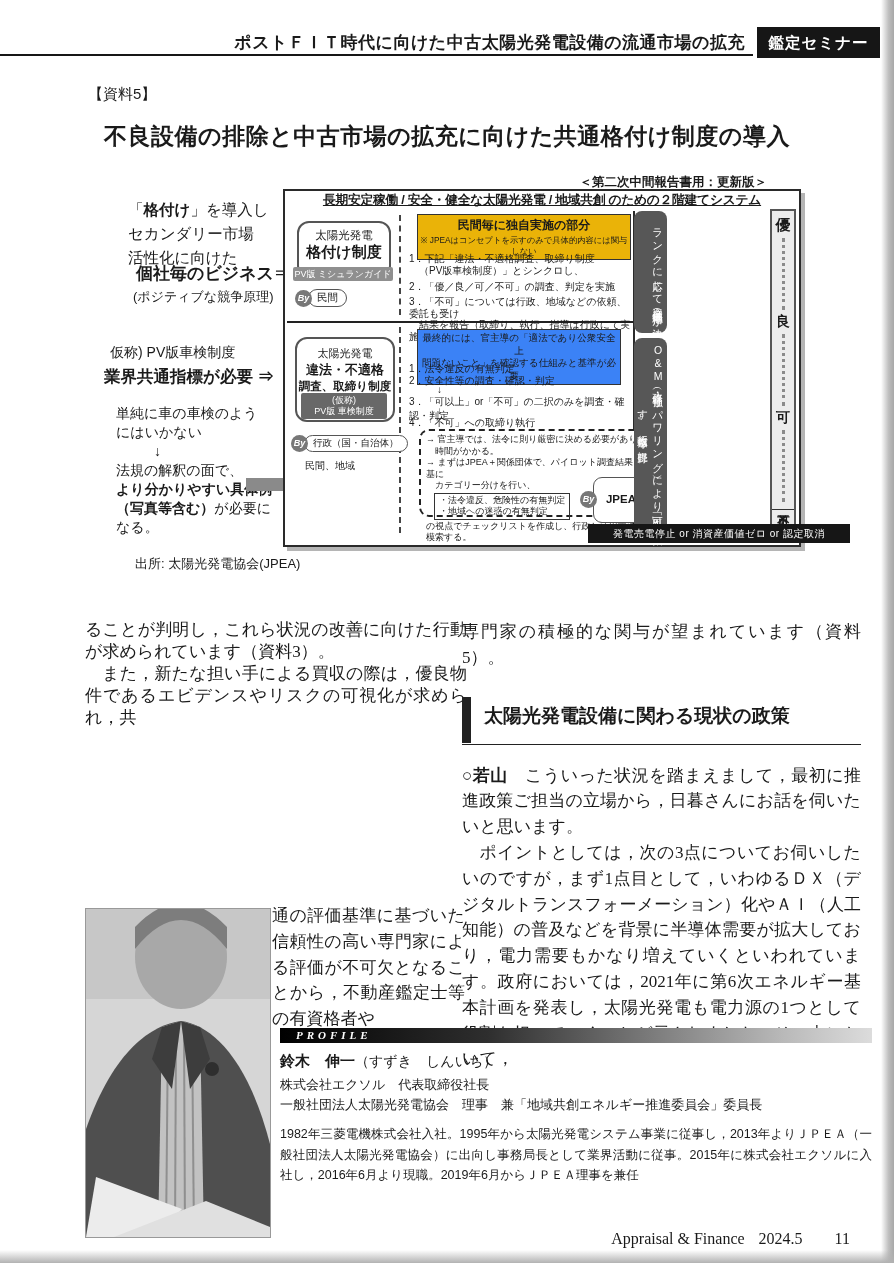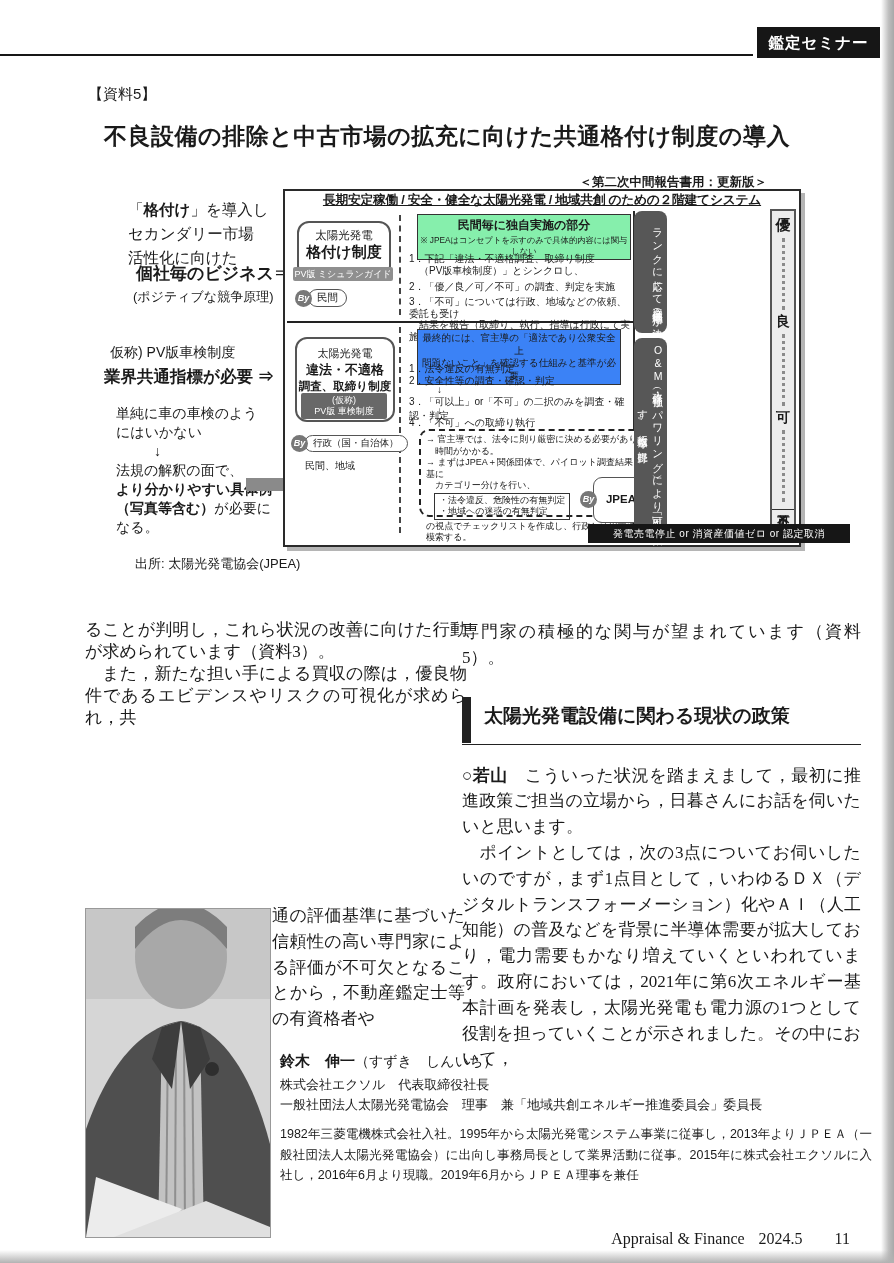--- a/index.html
+++ b/index.html
@@ -45,21 +45,21 @@
   .rbox{border:2px solid #555;border-radius:12px;background:#fff;text-align:center;}
   .t1box{left:10px;top:10px;width:90px;height:48px;padding-top:5px;}
   .t1box .l1{font-size:11.5px;}
   .t1box .l2{font-size:15px;font-weight:bold;}
   .t1tag{left:6px;top:56px;width:100px;height:14px;background:#8f8f8f;color:#fff;font-size:9px;text-align:center;line-height:14px;border-radius:2px;}
   .byrow{display:flex;align-items:center;}
   .bycirc{width:17px;height:17px;border-radius:50%;background:#777;color:#fff;font-size:9px;font-style:italic;font-weight:bold;
           text-align:center;line-height:17px;flex:none;margin-right:-4px;z-index:2;}
   .bybox{border:1.5px solid #555;border-radius:9px;background:#fff;font-size:10.5px;text-align:center;padding:1px 8px;}
   .t1by{left:8px;top:78px;}
-  .t1head{left:130px;top:3px;width:210px;border:1.5px solid #333;background:#86efac;text-align:center;padding:2px 1px;}
+  .t1head{left:130px;top:3px;width:210px;border:1.5px solid #333;background:#eab308;text-align:center;padding:2px 1px;}
   .t1head .h1{font-size:12px;font-weight:bold;}
   .t1head .h2{font-size:8.3px;}
   .t1i{left:122px;width:222px;font-size:10px;line-height:11.5px;}
 
   .t2box{left:8px;top:126px;width:96px;height:74px;padding-top:7px;}
   .t2box .l1{font-size:11px;}
   .t2box .l2{font-size:13px;font-weight:bold;}
   .t2box .l3{font-size:11.5px;font-weight:bold;}
   .t2tag{left:14px;top:182px;width:86px;background:#686868;color:#fff;font-size:9px;line-height:11px;text-align:center;padding:2px 0;border-radius:2px;}
   .t2by{left:4px;top:224px;}
@@ -134,20 +134,21 @@
   .footer .pg{margin-left:28px;}
 
   .edge-r{right:0;top:0;width:13px;height:1263px;background:linear-gradient(90deg,rgba(255,255,255,0),#bdbdbd 60%,#a8a8a8);z-index:50;}
   .edge-b{left:0;top:1250px;width:894px;height:13px;background:linear-gradient(180deg,rgba(255,255,255,0),#b2b2b2);z-index:50;}
 </style>
 </head>
 <body>
 
 <div class="page">
 
+  <div class="abs hd-title">ポストＦＩＴ時代に向けた中古太陽光発電設備の流通市場の拡充</div>
   <div class="abs hd-rule"></div>
   <div class="abs hd-badge">鑑定セミナー</div>
 
   <div class="abs mat-label">【資料5】</div>
   <div class="abs main-title">不良設備の排除と中古市場の拡充に向けた共通格付け制度の導入</div>
 
   <div class="abs a1">
     <div><span>「</span><b>格付け</b><span>」を導入し</span></div>
     <div class="pre">セカンダリー市場
 活性化に向けた</div>
@@ -289,20 +290,23 @@
         <line x1="106" y1="120" x2="108" y2="328"></line>
       </g>
       <polygon points="76,118 95,112 86,180 66,150" fill="#3d3d3d"></polygon>
       <polygon points="114,118 95,112 104,180 124,150" fill="#3d3d3d"></polygon>
       <circle cx="126" cy="160" r="7" fill="#2e2e2e"></circle>
       <polygon points="0,328 10,268 96,300 70,328" fill="#ececec"></polygon>
       <polygon points="28,328 120,292 184,318 184,328" fill="#e0e0e0"></polygon>
     </svg>
   </div>
 
+  <div class="abs pbar">
+    <div class="lbl">PROFILE</div>
+  </div>
   <div class="abs pname">
     <span class="nm">鈴木　伸一</span><span>（すずき　しんいち）</span>
   </div>
   <div class="abs ptitle1">株式会社エクソル　代表取締役社長</div>
   <div class="abs ptitle2">一般社団法人太陽光発電協会　理事　兼「地域共創エネルギー推進委員会」委員長</div>
   <div class="abs pbio jt">1982年三菱電機株式会社入社。1995年から太陽光発電システム事業に従事し，2013年よりＪＰＥＡ（一般社団法人太陽光発電協会）に出向し事務局長として業界活動に従事。2015年に株式会社エクソルに入社し，2016年6月より現職。2019年6月からＪＰＥＡ理事を兼任</div>
 
   <div class="abs footer">
     <span>Appraisal &amp; Finance</span>
     <span style="margin-left:10px;">2024.5</span>

